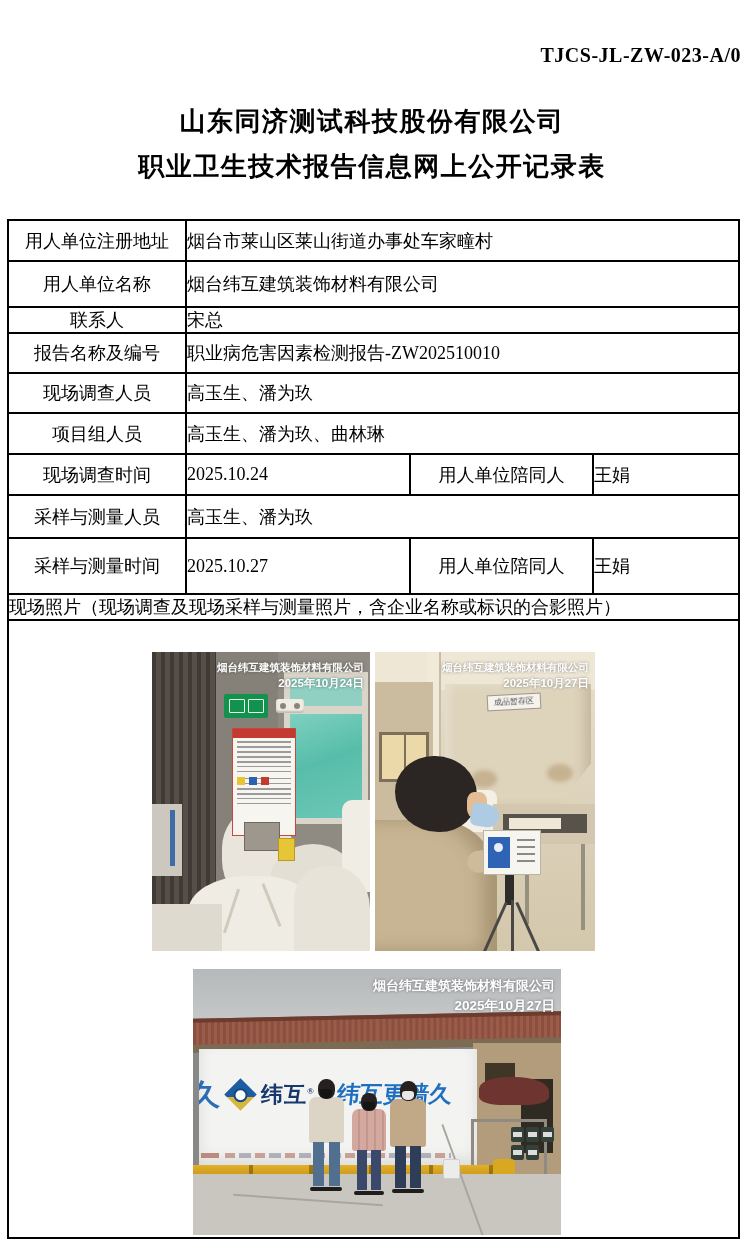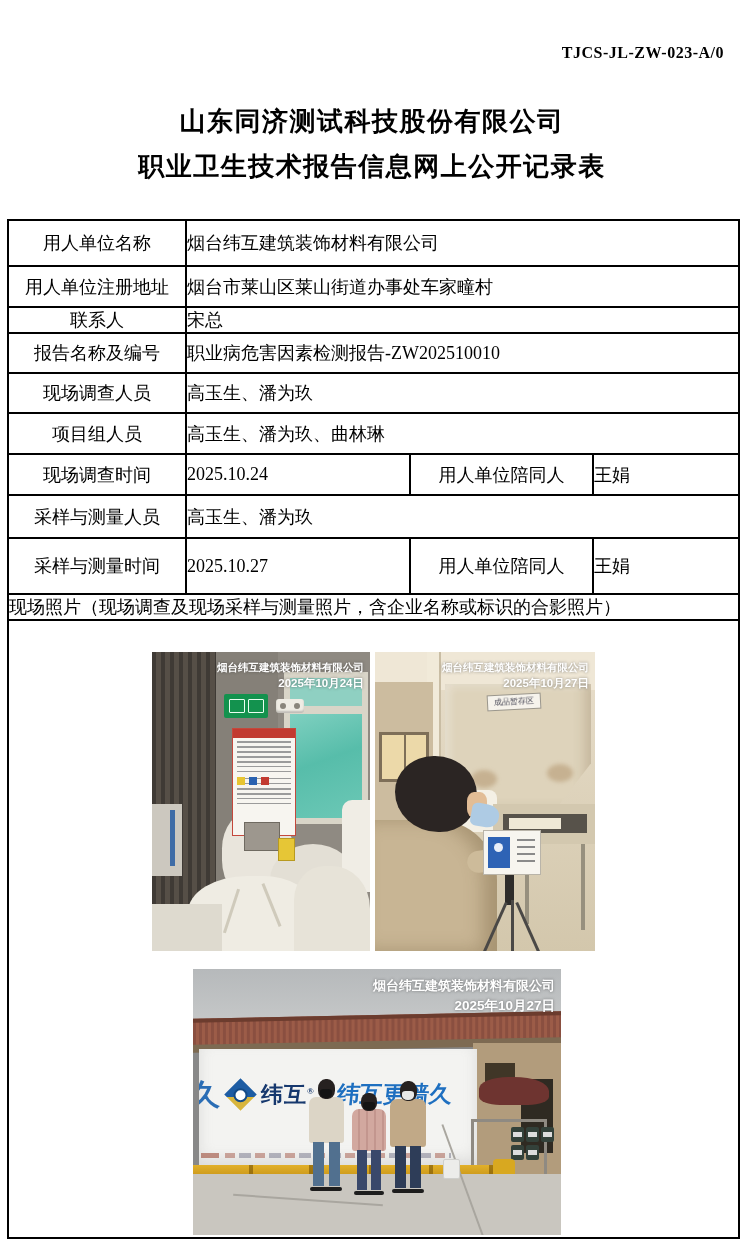--- a/index.html
+++ b/index.html
@@ -1,20 +1,20 @@
 <!DOCTYPE html>
 <html><head>
 <meta charset="utf-8">
 <style>
   html,body{margin:0;padding:0;}
   body{width:744px;height:1255px;background:#ffffff;position:relative;overflow:hidden;
        font-family:"Liberation Serif","DejaVu Serif",serif;color:#000;}
 
   
-  .doc-code{position:absolute;top:44px;right:20px;font-weight:bold;font-size:16px;letter-spacing:.5px;}
+  .doc-code{position:absolute;top:44px;right:3px;font-weight:bold;font-size:20px;letter-spacing:.5px;}
   .title1{position:absolute;top:104px;left:0;width:744px;text-align:center;font-weight:bold;font-size:26px;letter-spacing:1.5px;}
   .title2{position:absolute;top:149px;left:0;width:744px;text-align:center;font-weight:bold;font-size:26px;letter-spacing:1.5px;}
 
   
   table.rec{position:absolute;top:219px;left:7px;width:731px;border-collapse:collapse;table-layout:fixed;}
   table.rec td{border:2px solid #000;font-size:18px;padding:0;vertical-align:middle;overflow:hidden;}
   td.lab{text-align:center;}
   td.val{text-align:left;padding-left:4px;font-size:19px;}
   td.cap{text-align:left;padding-left:2px;font-size:16px;}
   td.photos-cell{vertical-align:top;}
@@ -145,27 +145,27 @@
 <div class="title2">职业卫生技术报告信息网上公开记录表</div>
 
 <table class="rec">
   <colgroup>
       <col style="width:178px">
       <col style="width:224px">
       <col style="width:183px">
       <col style="width:146px">
     </colgroup>
   <tbody>
-      <tr style="height:46px">
+      <tr style="height:41px">
+    <td class="lab">用人单位注册地址</td>
+    <td class="val" colspan="3">烟台市莱山区莱山街道办事处车家疃村</td>
+  </tr>
+  <tr style="height:46px">
     <td class="lab">用人单位名称</td>
     <td class="val" colspan="3">烟台纬互建筑装饰材料有限公司</td>
-  </tr>
-  <tr style="height:41px">
-    <td class="lab">用人单位注册地址</td>
-    <td class="val" colspan="3">烟台市莱山区莱山街道办事处车家疃村</td>
   </tr>
   <tr style="height:24px">
     <td class="lab">联系人</td>
     <td class="val" colspan="3">宋总</td>
   </tr>
   <tr style="height:40px">
     <td class="lab">报告名称及编号</td>
     <td class="val" colspan="3">职业病危害因素检测报告-ZW202510010</td>
   </tr>
   <tr style="height:40px">

